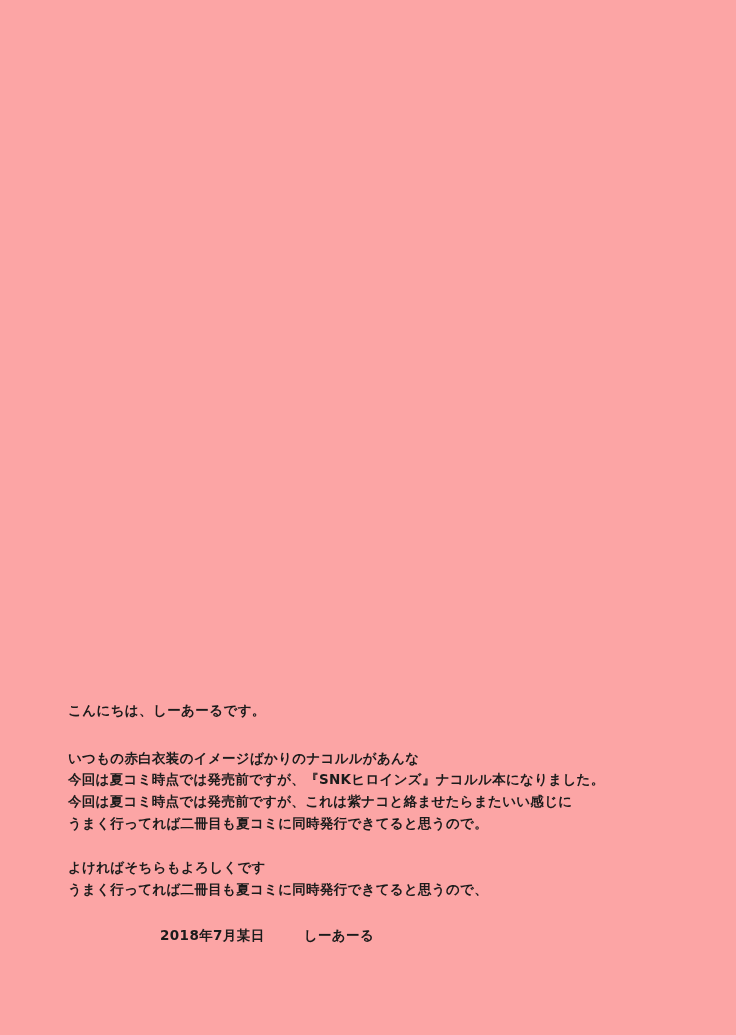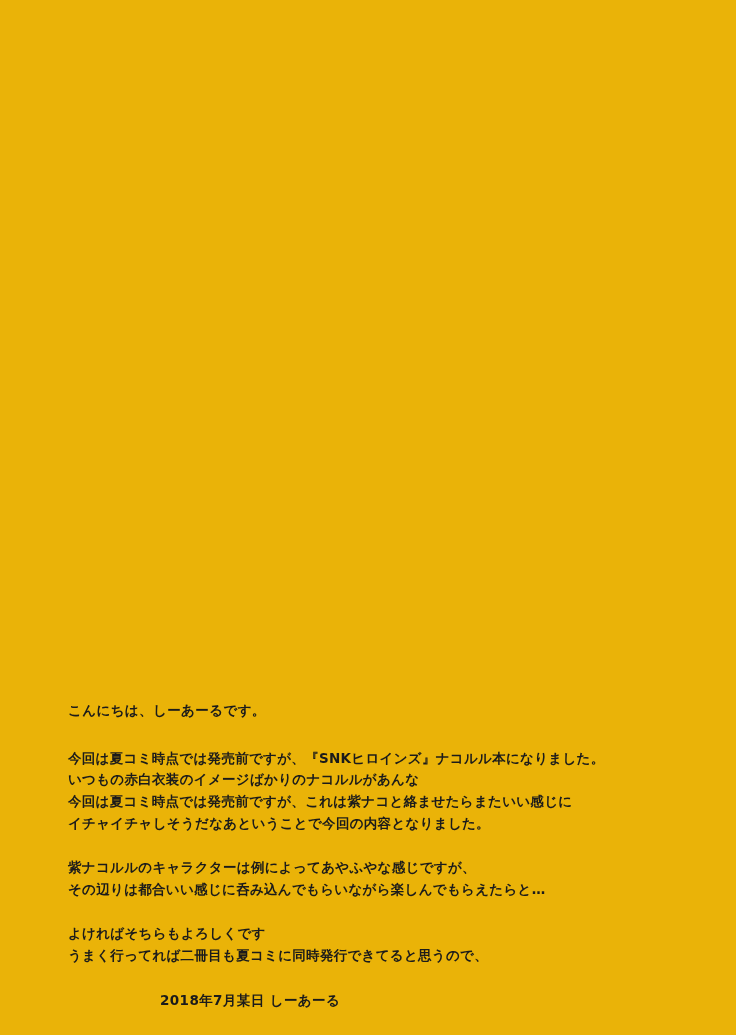--- a/index.html
+++ b/index.html
@@ -13,21 +13,21 @@
     position: relative;
     overflow: hidden;
     font-family: "DejaVu Sans", "Liberation Sans", sans-serif;
   }
   .page {
     position: absolute;
     left: 0;
     top: 0;
     width: 736px;
     height: 1035px;
-    background: #eab308;
+    background: #fca5a5;
   }
   .afterword {
     position: absolute;
     left: 68px;
     top: 700px;
     width: 600px;
   }
   .greeting {
     font-size: 13.5px;
     line-height: 1.6;
@@ -50,45 +50,42 @@
   }
   .signature {
     margin-top: 26px;
     padding-left: 92px;
     font-size: 13.5px;
     color: #1b1b1b;
     letter-spacing: 0.4px;
     font-weight: 600;
   }
   .signature .date {
+    margin-right: 34px;
   }
   .signature .name {
     display: inline;
   }
 </style>
 </head>
 <body>
 
 <div class="page">
 
   <div class="afterword">
 
     <p class="greeting">こんにちは、しーあーるです。</p>
 
     <p class="para">
+      <span class="ln">いつもの赤白衣装のイメージばかりのナコルルがあんな</span>
       <span class="ln">今回は夏コミ時点では発売前ですが、『SNKヒロインズ』ナコルル本になりました。</span>
-      <span class="ln">いつもの赤白衣装のイメージばかりのナコルルがあんな</span>
       <span class="ln">今回は夏コミ時点では発売前ですが、これは紫ナコと絡ませたらまたいい感じに</span>
-      <span class="ln">イチャイチャしそうだなあということで今回の内容となりました。</span>
+      <span class="ln">うまく行ってれば二冊目も夏コミに同時発行できてると思うので。</span>
     </p>
 
-    <p class="para">
-      <span class="ln">紫ナコルルのキャラクターは例によってあやふやな感じですが、</span>
-      <span class="ln">その辺りは都合いい感じに呑み込んでもらいながら楽しんでもらえたらと…</span>
-    </p>
 
     <p class="para">
       <span class="ln">よければそちらもよろしくです</span>
       <span class="ln">うまく行ってれば二冊目も夏コミに同時発行できてると思うので、</span>
     </p>
 
     <div class="signature">
       <span class="date">2018年7月某日</span>
       <span class="name">しーあーる</span>
     </div>

